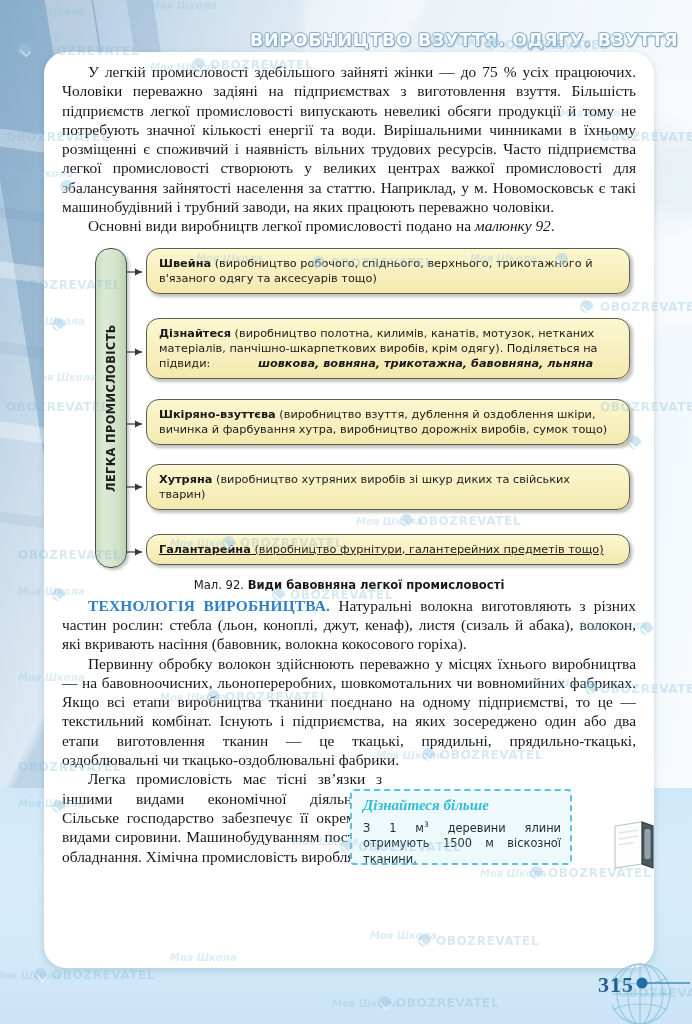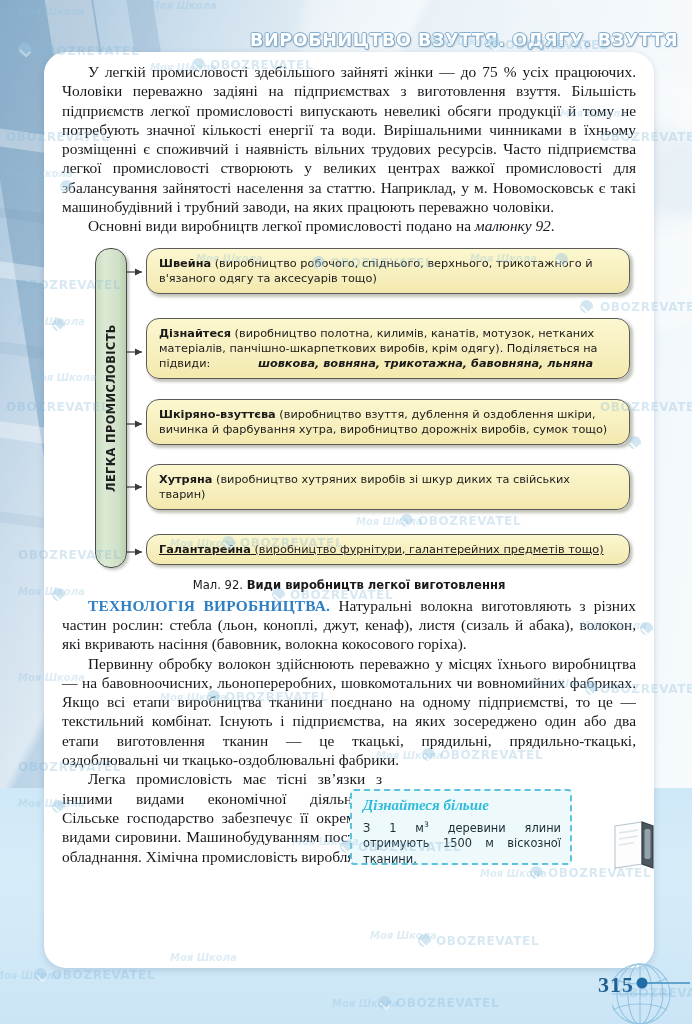--- a/index.html
+++ b/index.html
@@ -366,21 +366,21 @@
             <b>Хутряна</b><span> (виробництво хутряних виробів зі шкур диких та свійських тварин)</span>
           </div>
 
           <div class="dbox" style="top:290px; min-height:26px;text-decoration:underline;">
             <b>Галантарейна</b><span> (виробництво фурнітури, галантерейних предметів тощо)</span>
           </div>
 
         </div>
 
         <div class="fig-caption">
-          <span>Мал. 92. </span><b>Види виробництв легкої виготовлення</b>
+          <span>Мал. 92. </span><b>Види бавовняна легкої промисловості</b>
         </div>
       </div>
 
       <p class="body" style="margin-top:22px;">
         <span class="blue-head">ТЕХНОЛОГІЯ ВИРОБНИЦТВА.</span><span> Натуральні волокна виготовляють з різних частин рослин: стебла (льон, коноплі, джут, кенаф), листя (сизаль й абака), волокон, які вкривають насіння (бавовник, волокна кокосового горіха).</span>
       </p>
 
       <p class="body" style="margin-top:0;">Первинну обробку волокон здійснюють переважно у місцях їхнього виробництва — на бавовноочисних, льонопереробних, шовкомотальних чи вовномийних фабриках. Якщо всі етапи виробництва тканини поєднано на одному підприємстві, то це — текстильний комбінат. Існують і підприємства, на яких зосереджено один або два етапи виготовлення тканин — це ткацькі, прядильні, прядильно-ткацькі, оздоблювальні чи ткацько-оздоблювальні фабрики.</p>
 
       <p class="body" style="margin-top:0; width:320px;">Легка промисловість має тісні зв’язки з іншими видами економічної діяльності. Сільське господарство забезпечує її окремими видами сировини. Машинобудуванням постачає обладнання. Хімічна промисловість виробляє</p>

